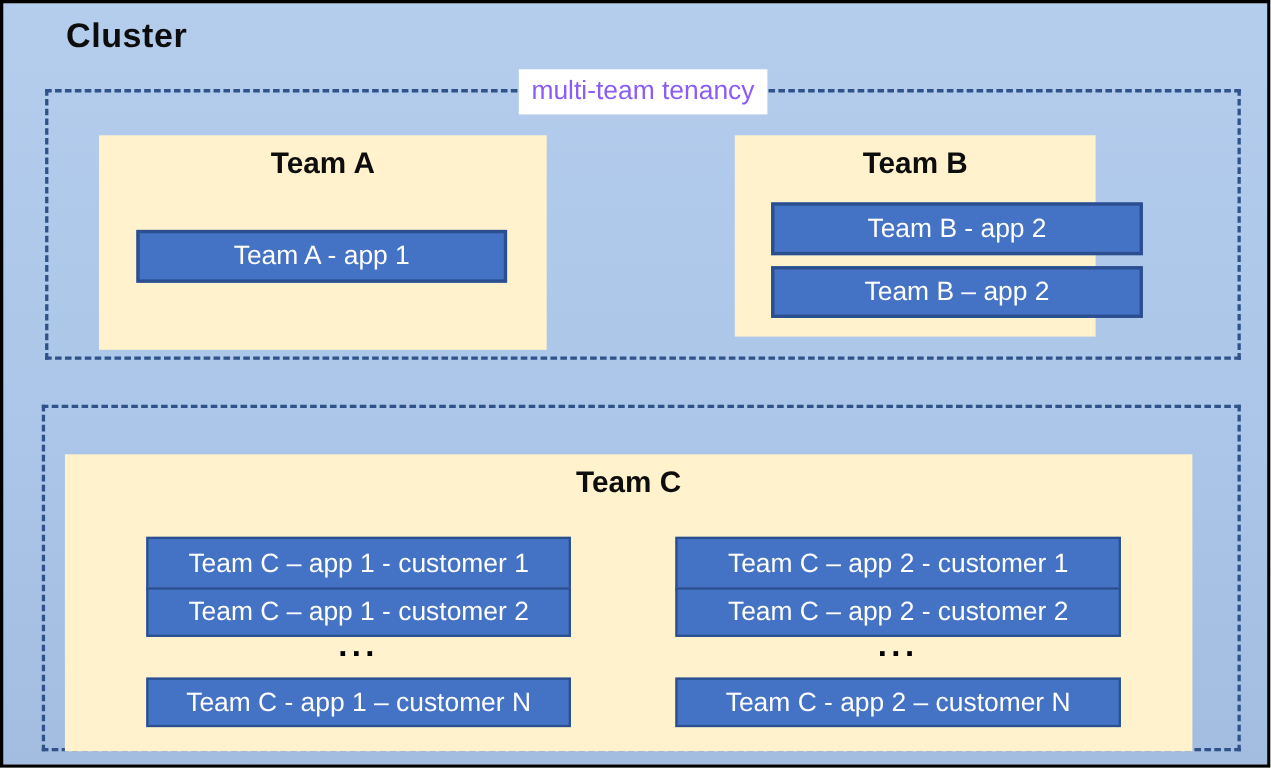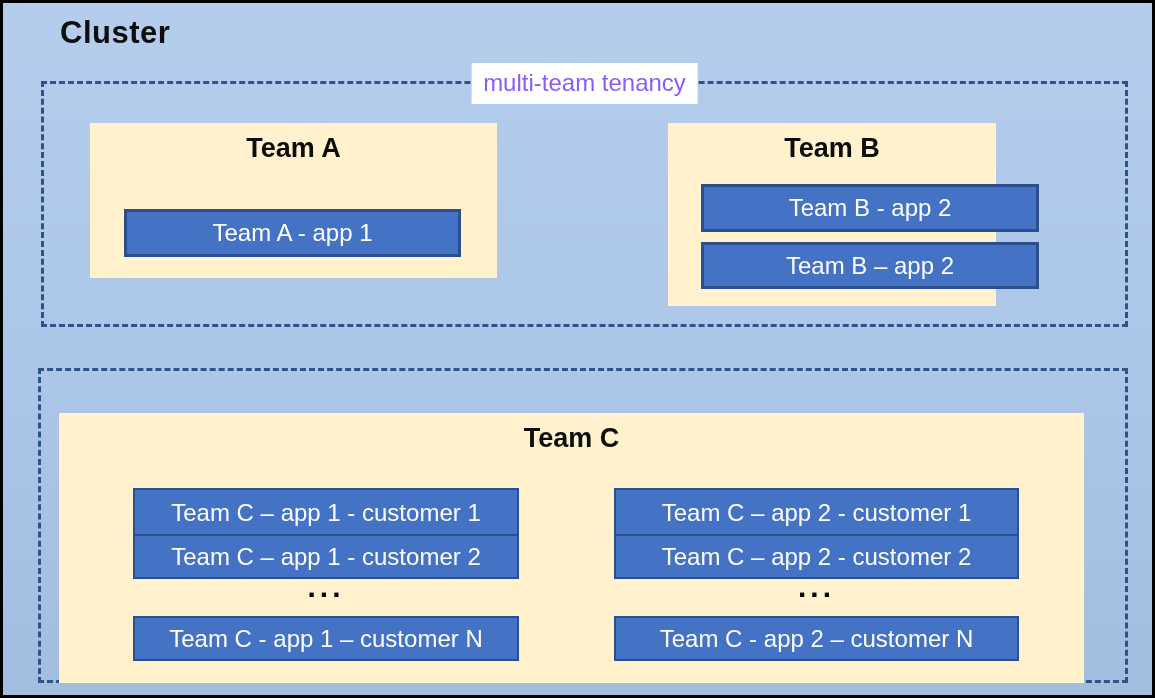--- a/index.html
+++ b/index.html
@@ -34,21 +34,21 @@
     background: #FFFFFF; color: #8b5cf6;
     font-size: 24px; line-height: 1.0;
     padding: 8px 12px 9px 12px;
     white-space: nowrap;
   }
 
   .team-box {
     position: absolute;
     background: #FFF2CC;
   }
-  #team-a { left: 46px;  top: 39px; width: 407px; height: 155px; }
+  #team-a { left: 46px;  top: 39px; width: 407px; height: 195px; }
   #team-b { left: 624px; top: 39px; width: 328px; height: 183px; }
   #team-c { left: 18px;  top: 42px; width: 1025px; height: 270px; padding-left: 47px; }
 
   .team-title {
     position: absolute; top: 10px; left: 0; right: 0;
     text-align: center;
     font-size: 27px; font-weight: bold; color: #0d0d0d;
   }
 
   .app-box {

